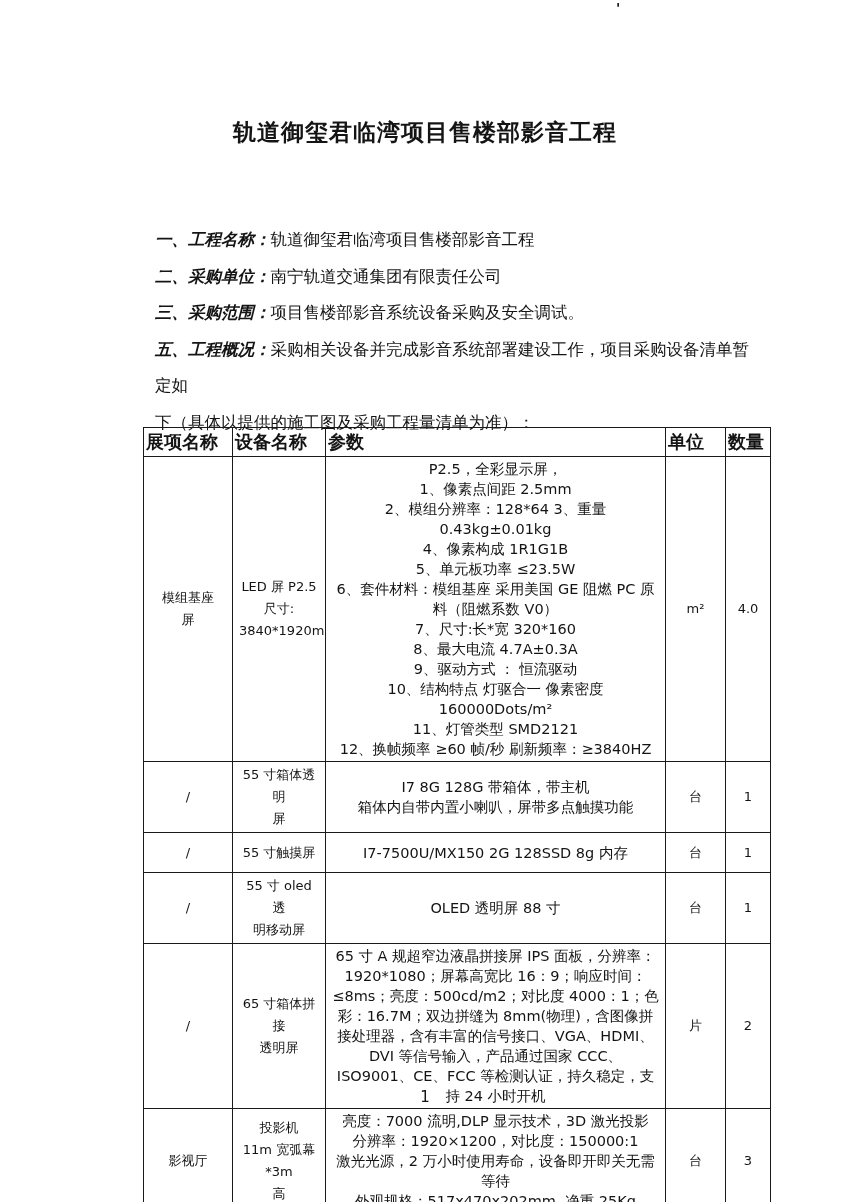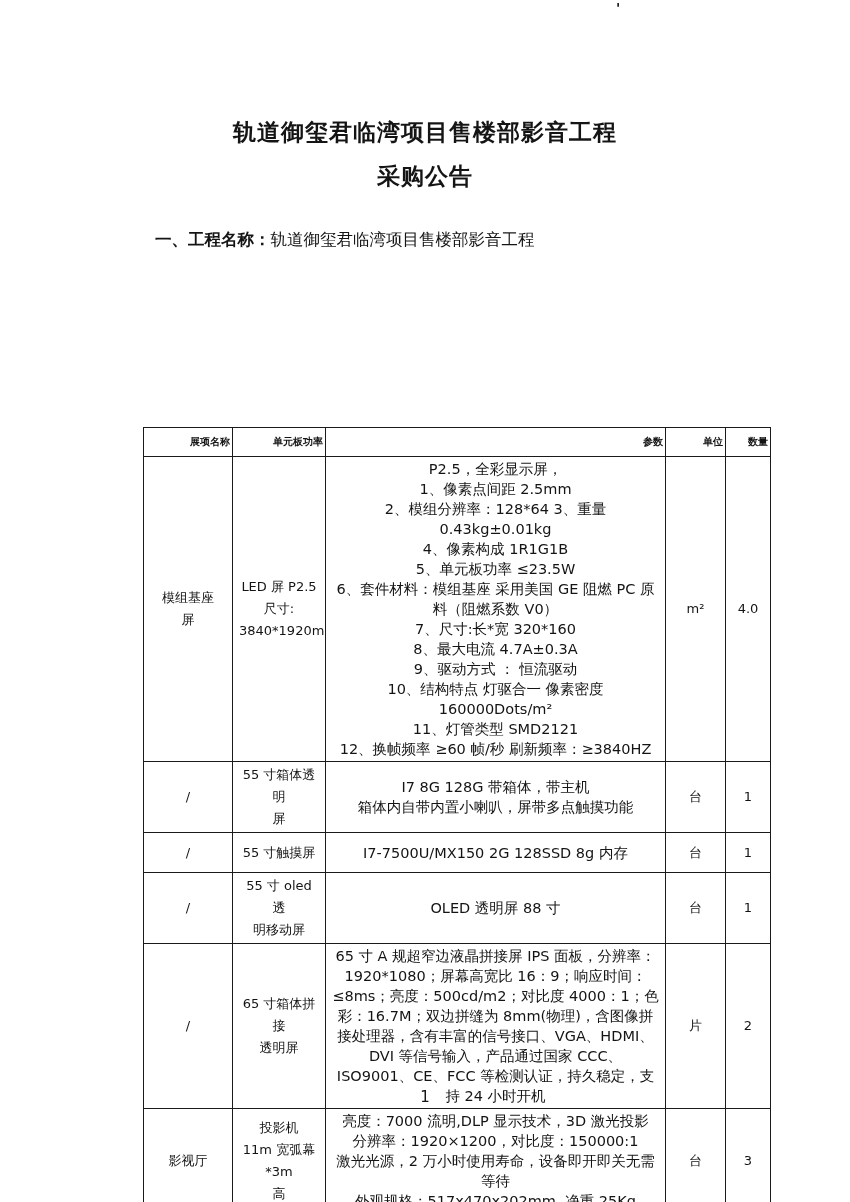--- a/index.html
+++ b/index.html
@@ -21,37 +21,37 @@
     font-size:23px;font-weight:bold;
     line-height:44px;
     letter-spacing:1px;
   }
   .sections{
     position:absolute;left:155px;top:222px;width:608px;
     font-size:16.5px;
     line-height:36.6px;
   }
   .sections p{margin:0;padding:0;}
-  .sections .lbl{font-weight:bold;}
+  .sections .lbl{font-weight:bold;font-style:italic;}
   .sections .cont{display:block;}
   .equipment-table{
     position:absolute;left:143px;top:427px;
     border-collapse:collapse;
     table-layout:fixed;
     width:627px;
     font-size:14.5px;
   }
   .equipment-table th,.equipment-table td{
     border:1.5px solid #1a1a1a;
     padding:2px 6px;
     vertical-align:middle;
     overflow:hidden;
   }
   .equipment-table th{
-    font-size:10px;font-weight:bold;text-align:right;
+    font-size:18px;font-weight:bold;text-align:left;
     height:24px;padding:2px 2px;
   }
   .c-zone,.c-device,.c-unit,.c-qty{
     text-align:center;
     white-space:pre-line;
     line-height:22px;
     font-size:13px;
   }
   .c-params{
     text-align:center;
@@ -70,41 +70,50 @@
     text-align:center;font-size:15px;
   }
 </style>
 </head>
 <body>
 
 <div class="corner-mark">'</div>
 
 <div class="doc-title">
   <div>轨道御玺君临湾项目售楼部影音工程</div>
-  <div>采购公告</div>
 </div>
 
 <div class="sections">
   <p>
     <span class="lbl">一、工程名称：</span><span>轨道御玺君临湾项目售楼部影音工程</span>
+  </p>
+  <p>
+    <span class="lbl">二、采购单位：</span><span>南宁轨道交通集团有限责任公司</span>
+  </p>
+  <p>
+    <span class="lbl">三、采购范围：</span><span>项目售楼部影音系统设备采购及安全调试。</span>
+  </p>
+  <p>
+    <span class="lbl">五、工程概况：</span><span>采购相关设备并完成影音系统部署建设工作，项目采购设备清单暂定如</span>
+    <span class="cont">下（具体以提供的施工图及采购工程量清单为准）：</span>
   </p>
 </div>
 
 <table class="equipment-table">
   <colgroup>
     <col style="width:89px">
       <col style="width:93px">
       <col style="width:340px">
       <col style="width:60px">
       <col style="width:45px">
   </colgroup>
   <thead>
     <tr>
       <th>展项名称</th>
-      <th>单元板功率</th>
+      <th>设备名称</th>
       <th>参数</th>
       <th>单位</th>
       <th>数量</th>
     </tr>
   </thead>
   <tbody>
     <tr class="r1">
       <td class="c-zone">模组基座
 屏</td>
       <td class="c-device">LED 屏 P2.5

